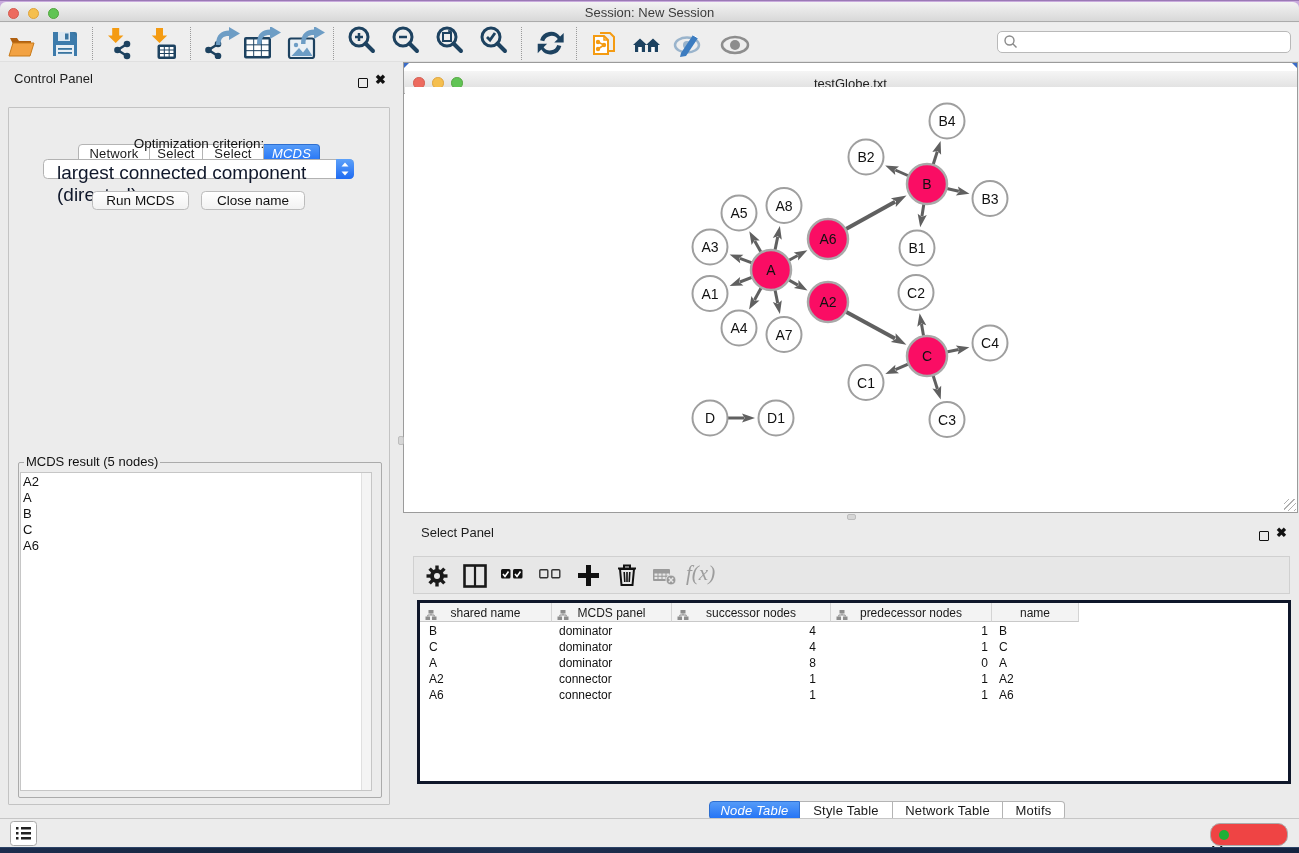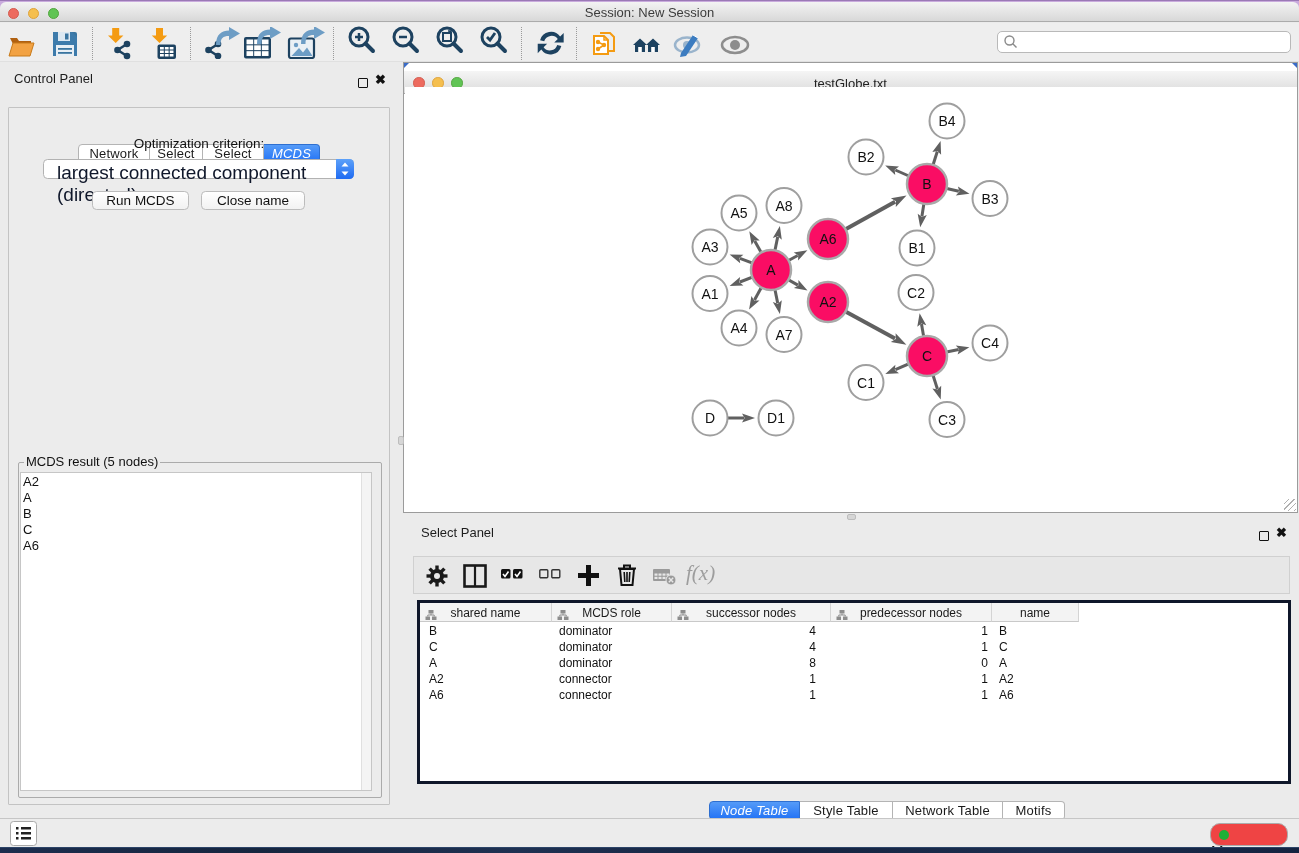--- a/index.html
+++ b/index.html
@@ -419,21 +419,21 @@
       </div>
 <div class="thead" style="left:132px;width:120px">
         <div class="abs" style="left:5px;top:3.5px"><svg width="12" height="12" viewBox="0 0 12 12" style="">
             <g fill="#8d8d8d">
               <rect x="3.5" y="1" width="5" height="3.5"></rect>
 <rect x="0.5" y="7.5" width="4.5" height="3.5"></rect>
               <rect x="7" y="7.5" width="4.5" height="3.5"></rect>
 <path d="M6 4.5 L6 6 M2.8 7.5 L2.8 6 L9.2 6 L9.2 7.5" stroke="#8d8d8d" fill="none" stroke-width="1"></path>
             </g>
           </svg></div>
-        <div class="htext">MCDS role</div>
+        <div class="htext">MCDS panel</div>
       </div>
 <div class="thead" style="left:252px;width:159px">
         <div class="abs" style="left:5px;top:3.5px"><svg width="12" height="12" viewBox="0 0 12 12" style="">
             <g fill="#8d8d8d">
               <rect x="3.5" y="1" width="5" height="3.5"></rect>
 <rect x="0.5" y="7.5" width="4.5" height="3.5"></rect>
               <rect x="7" y="7.5" width="4.5" height="3.5"></rect>
 <path d="M6 4.5 L6 6 M2.8 7.5 L2.8 6 L9.2 6 L9.2 7.5" stroke="#8d8d8d" fill="none" stroke-width="1"></path>
             </g>
           </svg></div>

